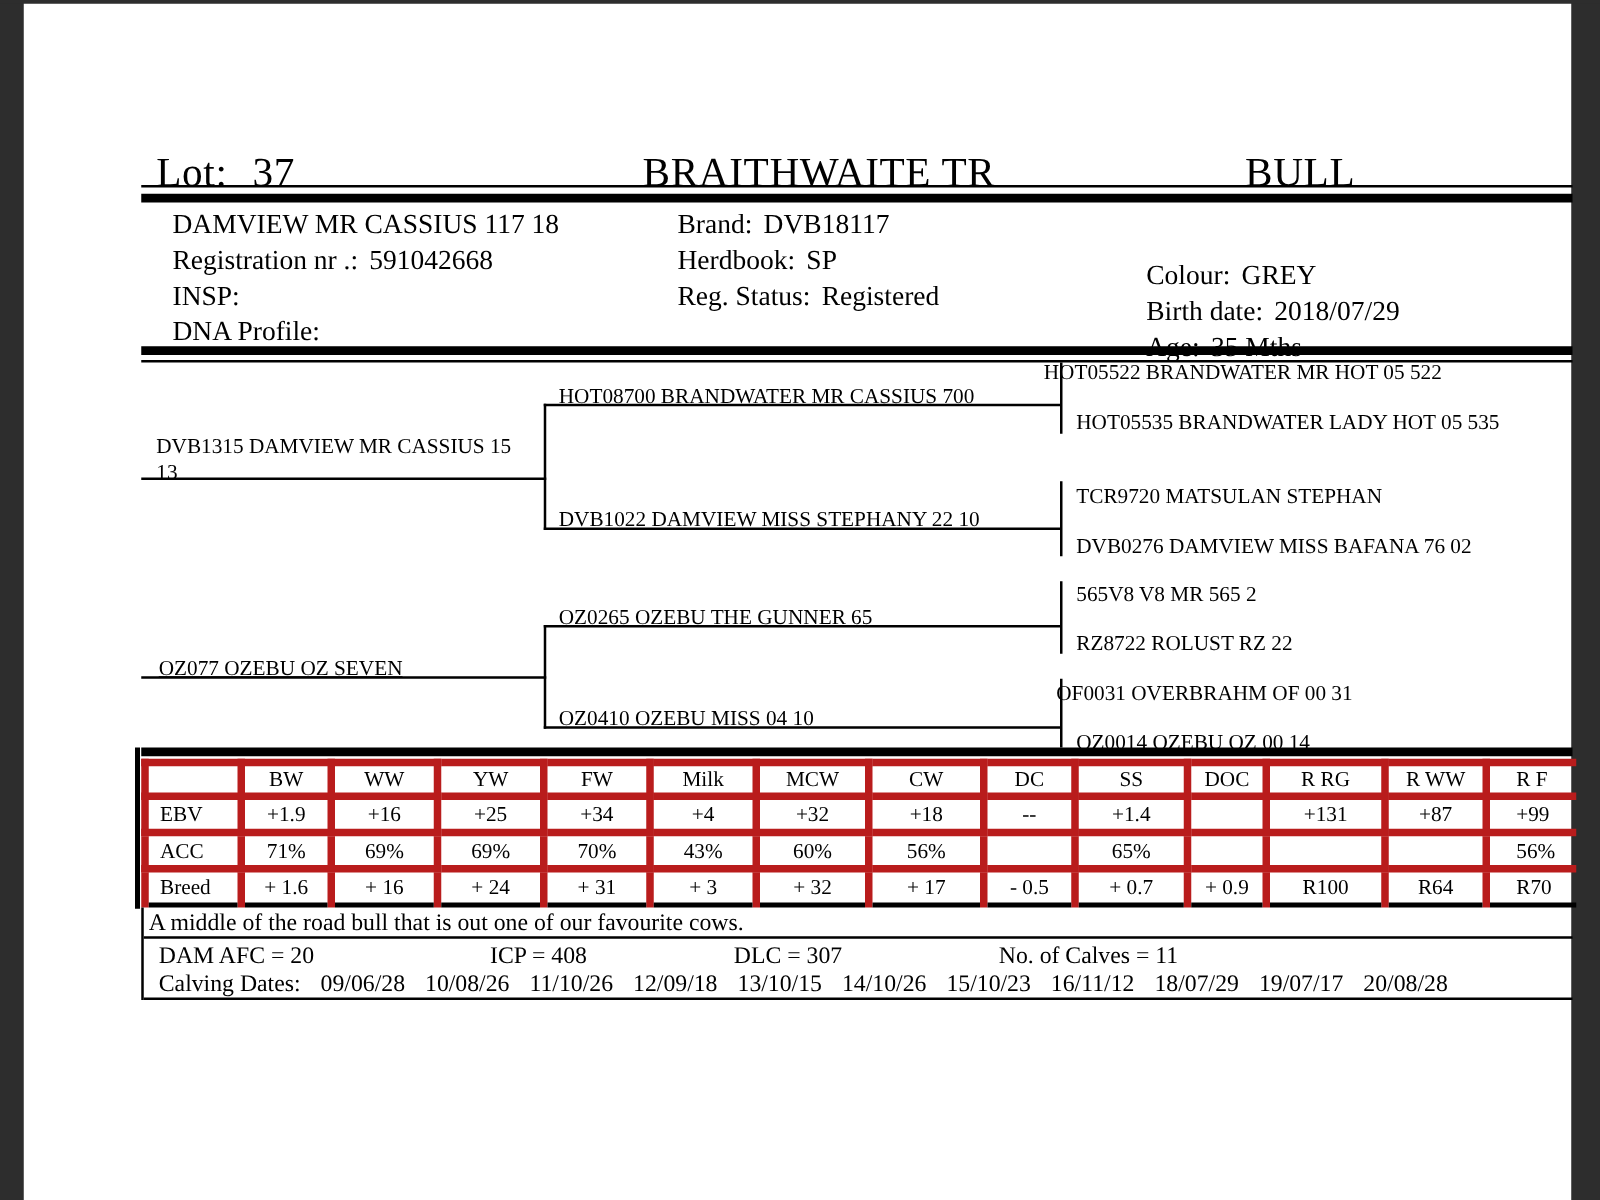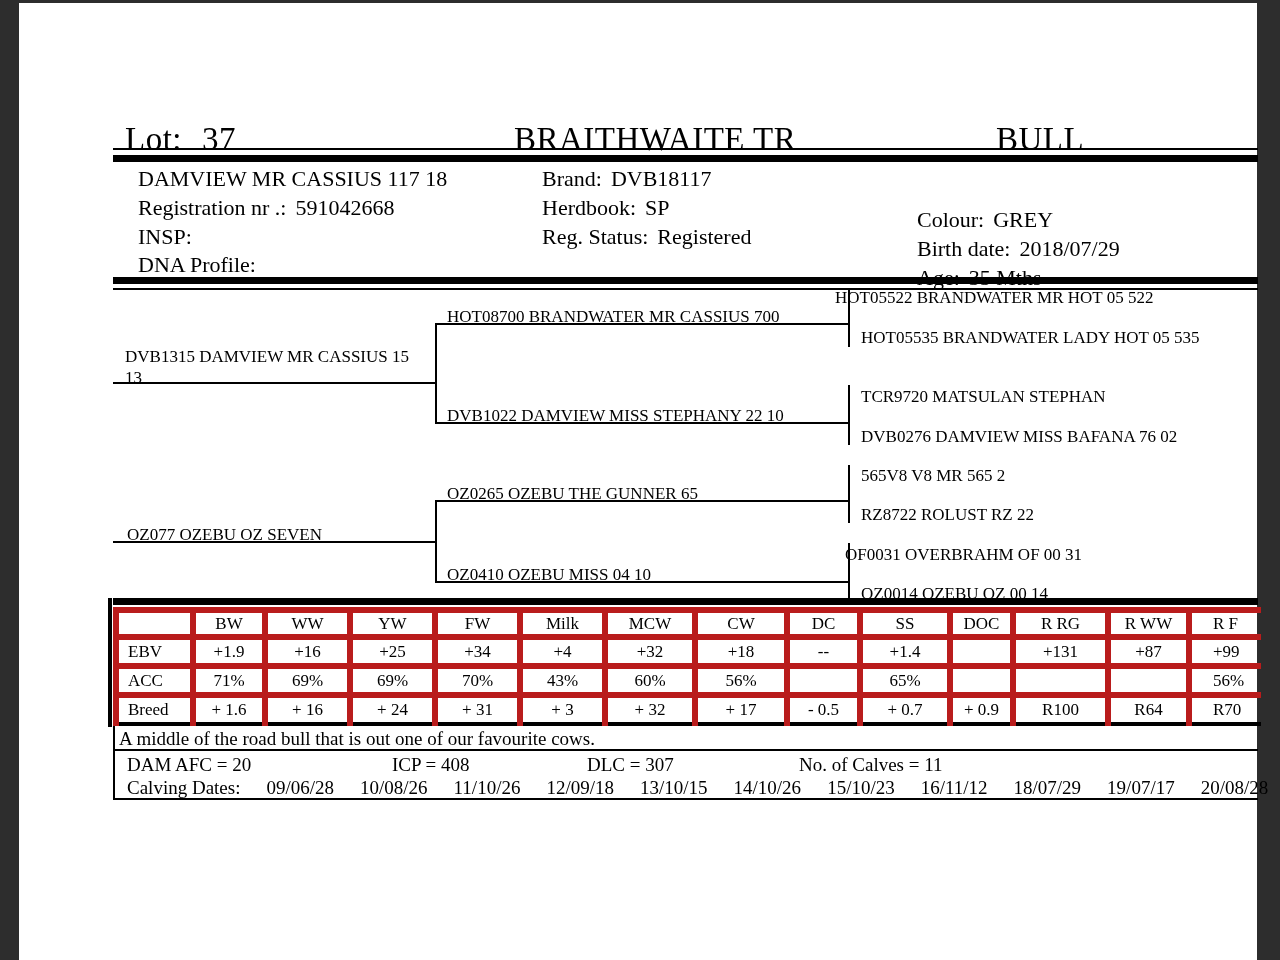--- a/index.html
+++ b/index.html
@@ -54,21 +54,21 @@
   #ebv-table .lastcol { border-right:0; text-align:left; padding-left:21px; }
   #ebv-table tr.lastrow th, #ebv-table tr.lastrow td { border-bottom:4px solid #000; }
 
   
   #bottom-block { position:absolute; left:113px; top:726px; width:1145px; border-left:2px solid #000; font-size:19px; }
   #comment-row { height:25px; border-bottom:2px solid #000; padding-left:4px; padding-top:2px; }
   #dam-block { position:relative; height:49px; border-bottom:2px solid #000; }
   #dam-stats { position:relative; height:24px; }
   #dam-stats span { position:absolute; top:3px; white-space:nowrap; }
   #dam-afc { left:12px; } #dam-icp { left:277px; } #dam-dlc { left:472px; } #dam-calves { left:684px; }
-  #calving-row { display:flex; gap:26px; padding-left:12px; padding-top:2px; white-space:nowrap; }
+  #calving-row { display:flex; gap:16px; padding-left:12px; padding-top:2px; white-space:nowrap; }
 </style>
 </head>
 <body>
 
 <div class="strip strip-left"></div>
 <div class="strip strip-right"></div>
 <div class="strip strip-top"></div>
 
 <div class="title-text" style="left:125px; top:121px;">
   <span>Lot:</span><span class="lot-num">37</span>

